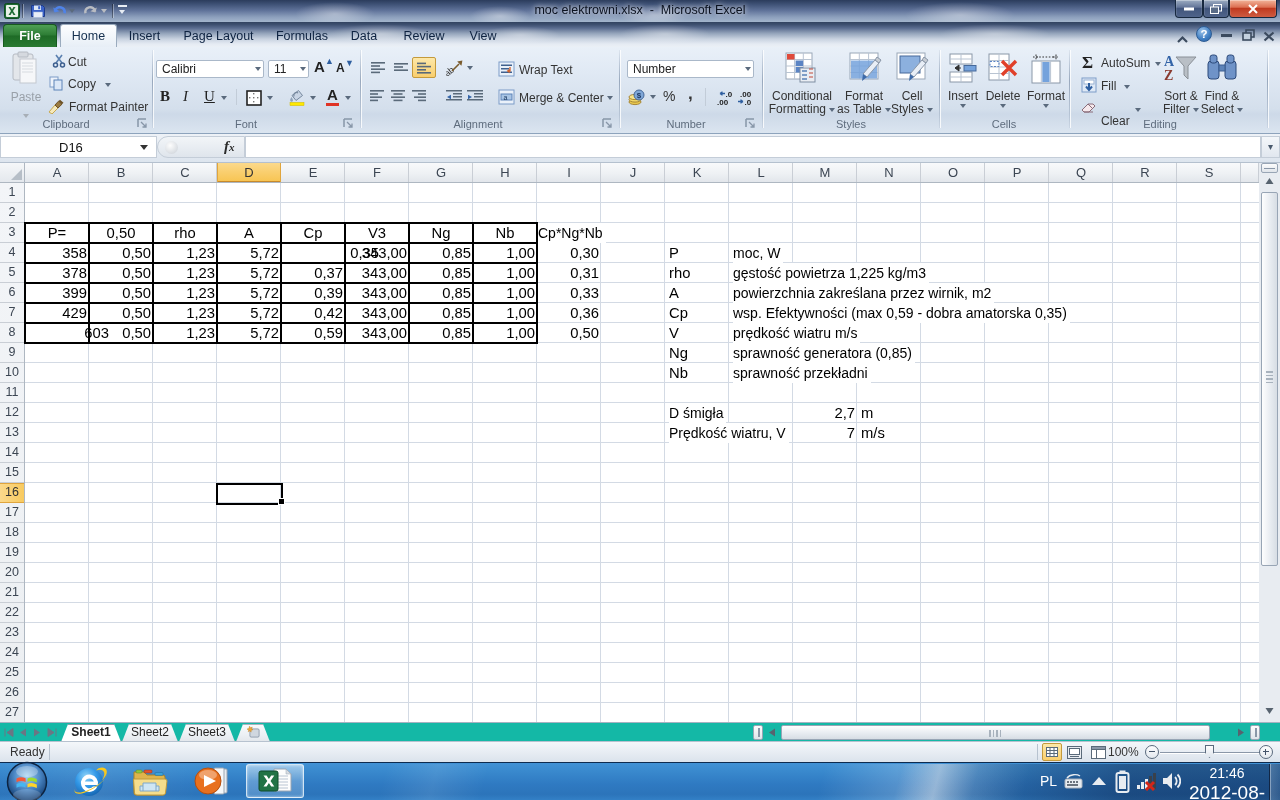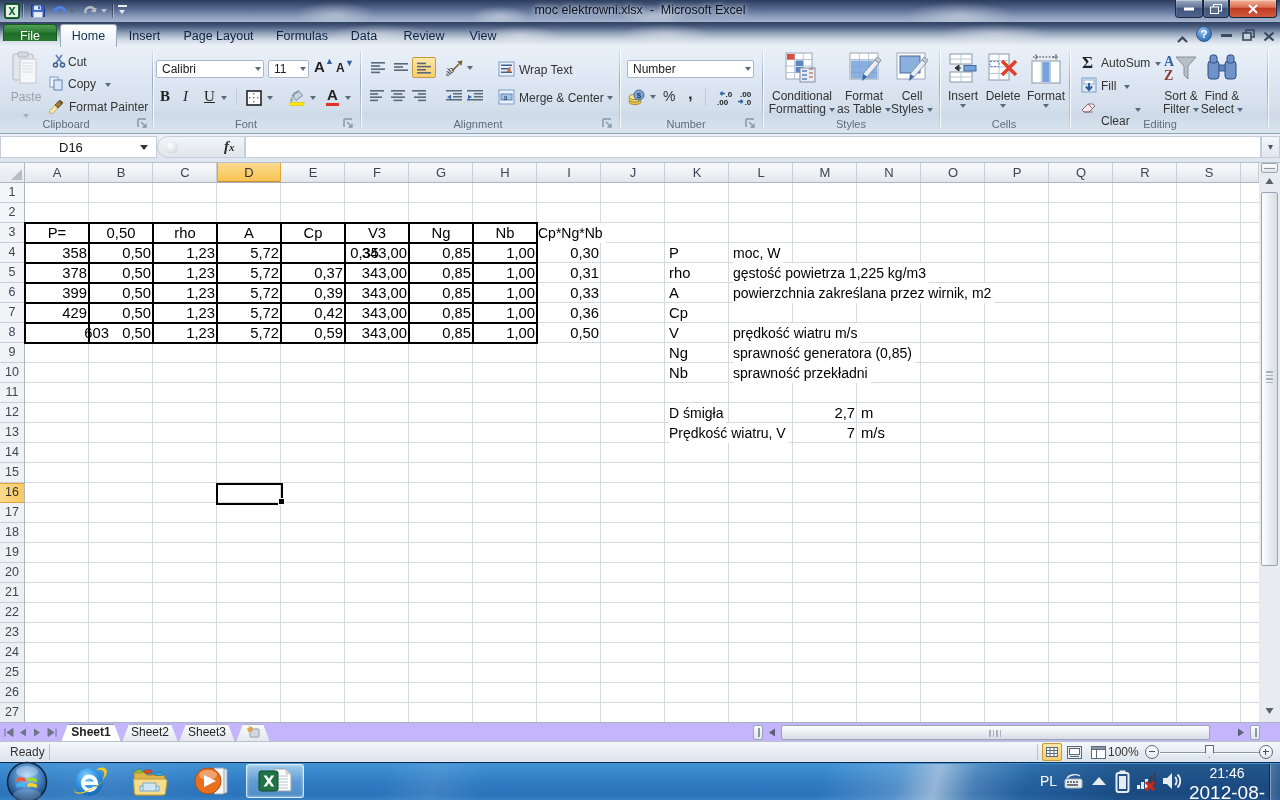--- a/index.html
+++ b/index.html
@@ -45,21 +45,21 @@
  repeating-linear-gradient(to right,transparent 0 63px,#d3dae4 63px 64px),
  repeating-linear-gradient(to bottom,transparent 0 19px,#d3dae4 19px 20px),#fff;}
 .cell{position:absolute;height:20px;line-height:20px;font-size:14.8px;color:#000;white-space:nowrap;}
 .num{text-align:right;}
 .ctr{text-align:center;}
 .spill{background:#fff;padding-right:3px;font-size:14px;}
 .bl{position:absolute;background:#000;}
 
 #vsb{left:1259px;top:163px;width:21px;height:559px;background:#e8ecf1;}
 
-#tabsbar{left:0;top:722px;width:1280px;height:19px;background:#c4b5fd;border-top:1px solid #a5b2c1;box-sizing:border-box;}
+#tabsbar{left:0;top:722px;width:1280px;height:19px;background:#14b8a6;border-top:1px solid #a5b2c1;box-sizing:border-box;}
 .stab{position:absolute;top:1px;height:18px;font-size:12px;line-height:17px;text-align:center;color:#222;}
 
 #statusbar{left:0;top:741px;width:1280px;height:21px;background:linear-gradient(180deg,#f4f7fa 0%,#e9eef4 45%,#dbe3ec 100%);border-top:1px solid #b7c2cf;box-sizing:border-box;}
 
 #taskbar{left:0;top:762px;width:1280px;height:38px;background:linear-gradient(180deg,#4293d6 0%,#3a8ace 22%,#2f7ac2 58%,#2c74ba 85%,#3380c6 100%);}
 #taskbar:before{content:"";position:absolute;left:0;top:0;width:100%;height:1px;background:rgba(12,38,72,.95);z-index:5;}
 </style></head>
 <body>
 
 <div class="ab" id="titlebar">
@@ -119,21 +119,21 @@
   <div class="ab" style="left:113px;top:4px;width:1px;height:14px;background:rgba(255,255,255,.35);box-shadow:-1px 0 0 rgba(0,0,0,.35);"></div>
   <div class="ab" style="left:118px;top:5px;width:9px;height:1.5px;background:#e8edf4;"></div>
   <div class="ab dd" style="left:119px;top:10px;border-top-color:#e8edf4;"></div>
 </div>
 
 <div class="ab" id="tabrow">
   <div class="blob" style="left:330px;top:2px;width:100px;height:20px;"></div>
   <div class="blob" style="left:480px;top:4px;width:80px;height:18px;"></div>
   <div class="blob" style="left:620px;top:2px;width:90px;height:20px;"></div>
   <div class="blob" style="left:940px;top:2px;width:110px;height:20px;"></div>
-  <div class="ab" style="left:3px;top:2px;width:54px;height:17px;border-radius:4px 4px 0 0;background:linear-gradient(180deg,#4fa055 0%,#2d7d35 45%,#1e6b26 50%,#2a7a32 100%);border:1px solid #175a1e;border-bottom:none;box-sizing:border-box;color:#fff;font-size:12.5px;text-align:center;line-height:22px;">File</div>
+  <div class="ab" style="left:3px;top:2px;width:54px;height:23px;border-radius:4px 4px 0 0;background:linear-gradient(180deg,#4fa055 0%,#2d7d35 45%,#1e6b26 50%,#2a7a32 100%);border:1px solid #175a1e;border-bottom:none;box-sizing:border-box;color:#fff;font-size:12.5px;text-align:center;line-height:22px;font-weight:bold;">File</div>
   <div class="ab" style="left:60px;top:2px;width:57px;height:23px;border-radius:3px 3px 0 0;background:linear-gradient(180deg,#fdfeff,#f0f5fa 60%,#e7eef6);border:1px solid #9aabbe;border-bottom:none;box-sizing:border-box;color:#15304f;font-size:12.5px;text-align:center;line-height:22px;">Home</div>
   <div class="tlab ab" style="left:117px;width:55px;">Insert</div>
   <div class="tlab ab" style="left:172px;width:93px;">Page Layout</div>
   <div class="tlab ab" style="left:265px;width:74px;">Formulas</div>
   <div class="tlab ab" style="left:339px;width:50px;">Data</div>
   <div class="tlab ab" style="left:389px;width:70px;">Review</div>
   <div class="tlab ab" style="left:459px;width:48px;">View</div>
   <div class="ab" style="left:1176px;top:8px;"><svg width="13" height="9">
         <path d="M2 7 L6.5 2.5 L11 7" fill="none" stroke="#3b4a5e" stroke-width="2.2"></path>
       </svg></div>
@@ -590,20 +590,21 @@
     <div class="cell num" style="left:384px;top:140px;width:62px;">0,85</div>
     <div class="cell num" style="left:448px;top:140px;width:62px;">1,00</div>
     <div class="cell num" style="left:512px;top:140px;width:62px;">0,50</div>
     <div class="cell " style="left:644px;top:60px;">P</div>
     <div class="cell spill" style="left:708px;top:60px;">moc, W</div>
     <div class="cell " style="left:644px;top:80px;">rho</div>
     <div class="cell spill" style="left:708px;top:80px;">gęstość powietrza 1,225 kg/m3</div>
     <div class="cell " style="left:644px;top:100px;">A</div>
     <div class="cell spill" style="left:708px;top:100px;">powierzchnia zakreślana przez wirnik, m2</div>
     <div class="cell " style="left:644px;top:120px;">Cp</div>
+    <div class="cell spill" style="left:708px;top:120px;">wsp. Efektywności (max 0,59 - dobra amatorska 0,35)</div>
     <div class="cell " style="left:644px;top:140px;">V</div>
     <div class="cell spill" style="left:708px;top:140px;">prędkość wiatru m/s</div>
     <div class="cell " style="left:644px;top:160px;">Ng</div>
     <div class="cell spill" style="left:708px;top:160px;">sprawność generatora (0,85)</div>
     <div class="cell " style="left:644px;top:180px;">Nb</div>
     <div class="cell spill" style="left:708px;top:180px;">sprawność przekładni</div>
     <div class="cell spill" style="left:644px;top:220px;">D śmigła</div>
     <div class="cell num" style="left:768px;top:220px;width:62px;">2,7</div>
     <div class="cell " style="left:836px;top:220px;">m</div>
     <div class="cell spill" style="left:644px;top:240px;">Prędkość wiatru, V</div>

